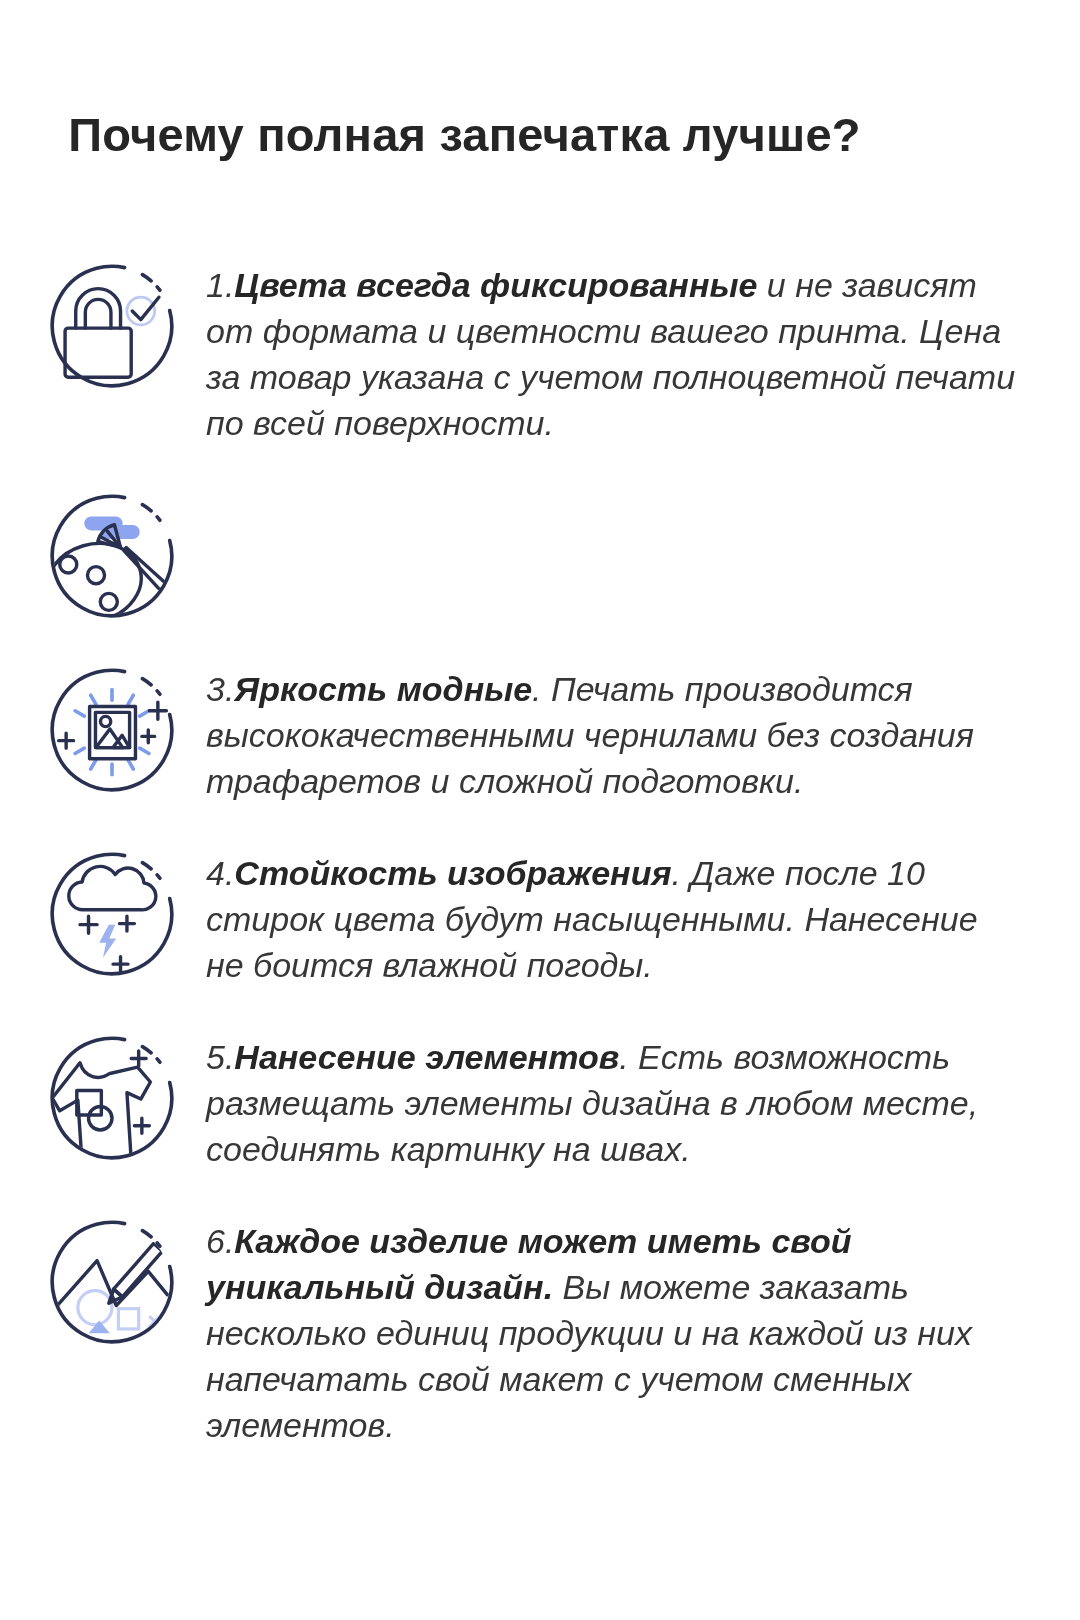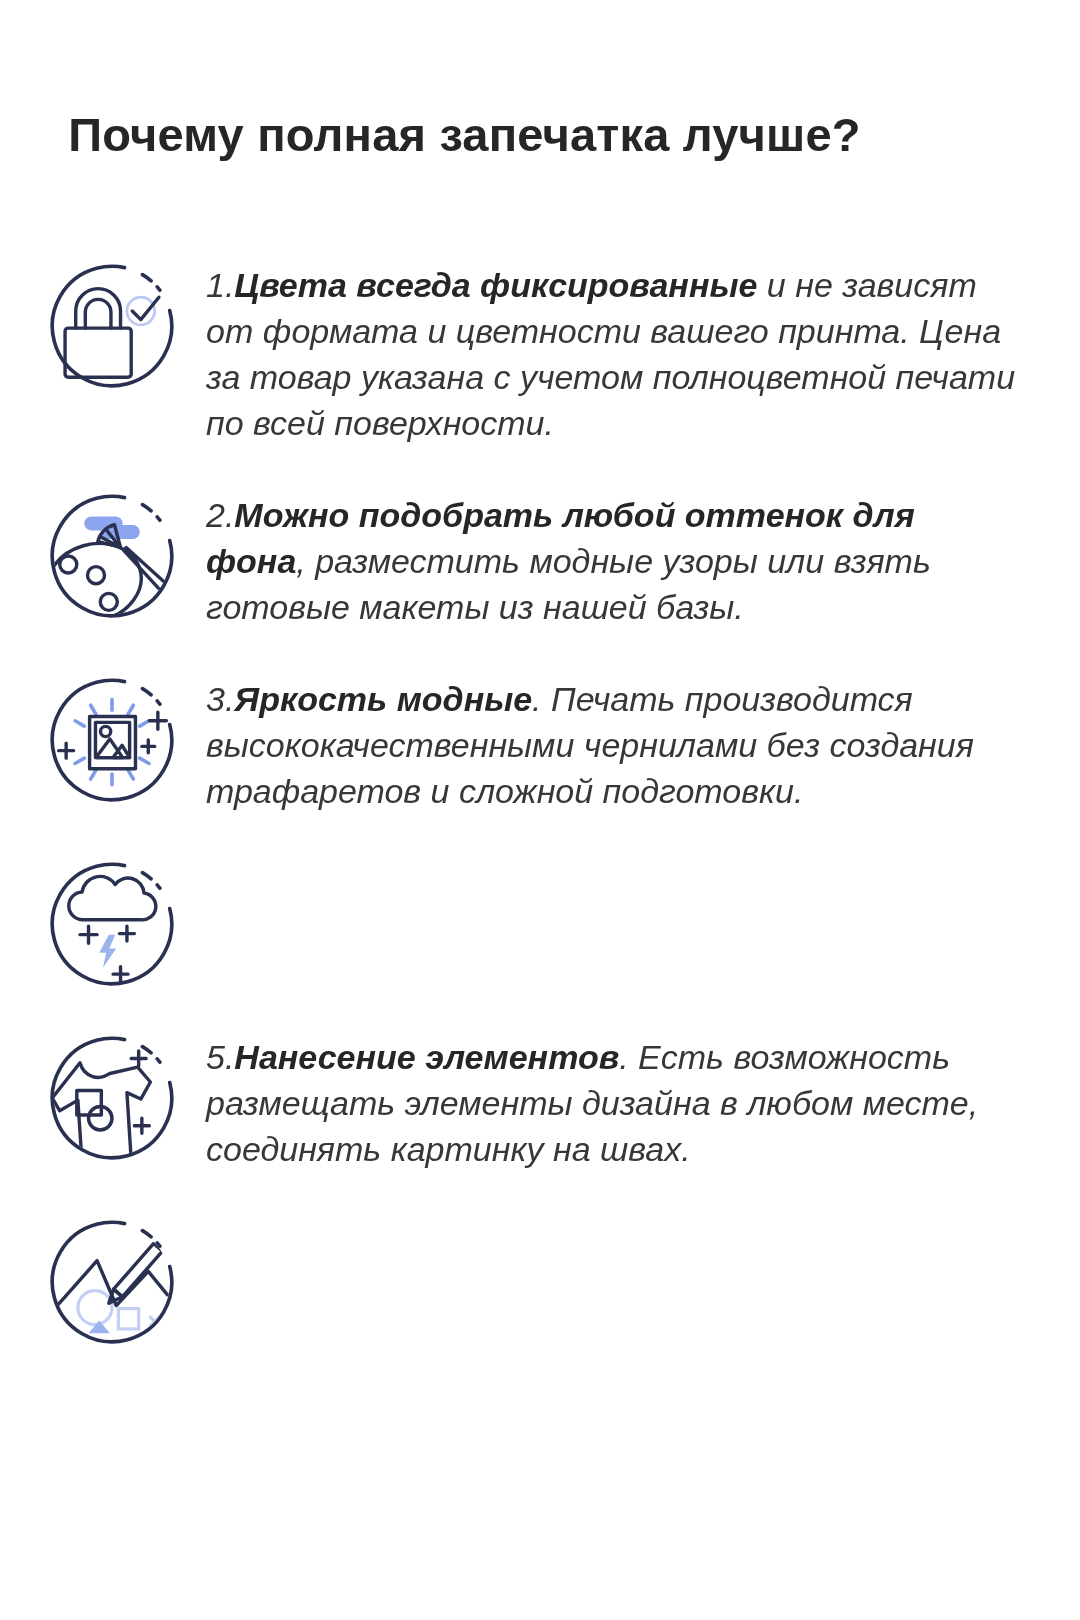--- a/index.html
+++ b/index.html
@@ -85,21 +85,20 @@
             <ellipse class="navy" cx="43" cy="85" rx="45" ry="36" fill="#ffffff" transform="rotate(-16 43 85)"></ellipse>
             <circle class="navy" cx="19" cy="68" r="8" fill="#8da5ee"></circle>
             <circle class="navy" cx="45" cy="78" r="8" fill="#8da5ee"></circle>
             <circle class="navy" cx="57" cy="103" r="8" fill="#8da5ee"></circle>
             <path class="navy" d="M68,52 L62.3,30.7 A22,22 0 0 0 46.7,46.3 Z" fill="#ffffff"></path>
             <path class="navy" d="M68,52 L55.4,36.4 M68,52 L50.4,42.6" stroke-width="2.2"></path>
             <path class="navy" d="M71,54.7 l2.3,-2.6 l35.5,32.1 a4,4 0 0 1 -5.3,6 z" fill="#ffffff"></path>
           </g>
         </svg>
       </div>
-      <p class="benefit"><span>2.</span><b>Можно подобрать любой оттенок для фона</b><span>, разместить модные узоры или взять готовые макеты из нашей базы.</span></p>
     </div>
 
     <div class="item">
       <div class="icon-wrap">
         <svg viewBox="0 0 120 120">
           <circle class="ring" cx="60" cy="60" r="56" transform="rotate(-15 60 60)"></circle>
           <g stroke="#7e9ce9" stroke-width="3.4" stroke-linecap="round">
             <line x1="60" y1="32" x2="60" y2="22"></line>
             <line x1="75" y1="36" x2="80" y2="27.4"></line>
             <line x1="45" y1="36" x2="40" y2="27.4"></line>
@@ -132,20 +131,21 @@
           <circle class="ring" cx="60" cy="60" r="56" transform="rotate(-15 60 60)"></circle>
           <path class="navy" d="M33,56 a13,13 0 0 1 -1,-26 a17,17 0 0 1 31,-7 a15,15 0 0 1 27,8 a12.5,12.5 0 0 1 -3,25 z" fill="#8da5ee"></path>
           <path d="M57,70 l-9,17 h6.5 l-3,14 l12.5,-18 h-6.5 l5.5,-13 z" fill="#9db3f0"></path>
           <g class="navy" stroke-width="2.8">
             <path d="M38,62 v16 M30,70 h16"></path>
             <path d="M74,62 v14 M67,69 h14"></path>
             <path d="M68,100 v14 M61,107 h14"></path>
           </g>
         </svg>
       </div>
+      <p class="benefit"><span>4.</span><b>Стойкость изображения</b><span>. Даже после 10 стирок цвета будут насыщенными. Нанесение не боится влажной погоды.</span></p>
     </div>
 
     <div class="item">
       <div class="icon-wrap">
         <svg viewBox="0 0 120 120">
           <defs>
               <clipPath id="clip5">
                 <circle cx="60" cy="60" r="54.5"></circle>
               </clipPath>
             </defs>
@@ -180,16 +180,17 @@
               <path d="M95,92 l10,10 M105,92 l-10,10"></path>
             </g>
             <path d="M48,96 L58,108 L38,108 Z" fill="#9db3f0"></path>
             <path class="navy" d="M7,84 L46,40 L64,82 L94,50 L112,72"></path>
             <path class="navy" d="M69.7,73.9 L107.3,31.1 L99.1,23.9 L61.5,66.7 Z" fill="#8da5ee"></path>
             <path class="navy" d="M57,80 L69.7,73.9 L61.5,66.7 Z" fill="#ffffff" stroke-width="2.6"></path>
             <path d="M57,80 L63.5,77 L60,72.8 Z" fill="#2a3150"></path>
           </g>
         </svg>
       </div>
+      <p class="benefit"><span>6.</span><b>Каждое изделие может иметь свой уникальный дизайн.</b><span> Вы можете заказать несколько единиц продукции и на каждой из них напечатать свой макет с учетом сменных элементов.</span></p>
     </div>
 
   </div>
 </div>
 
 </body></html>

